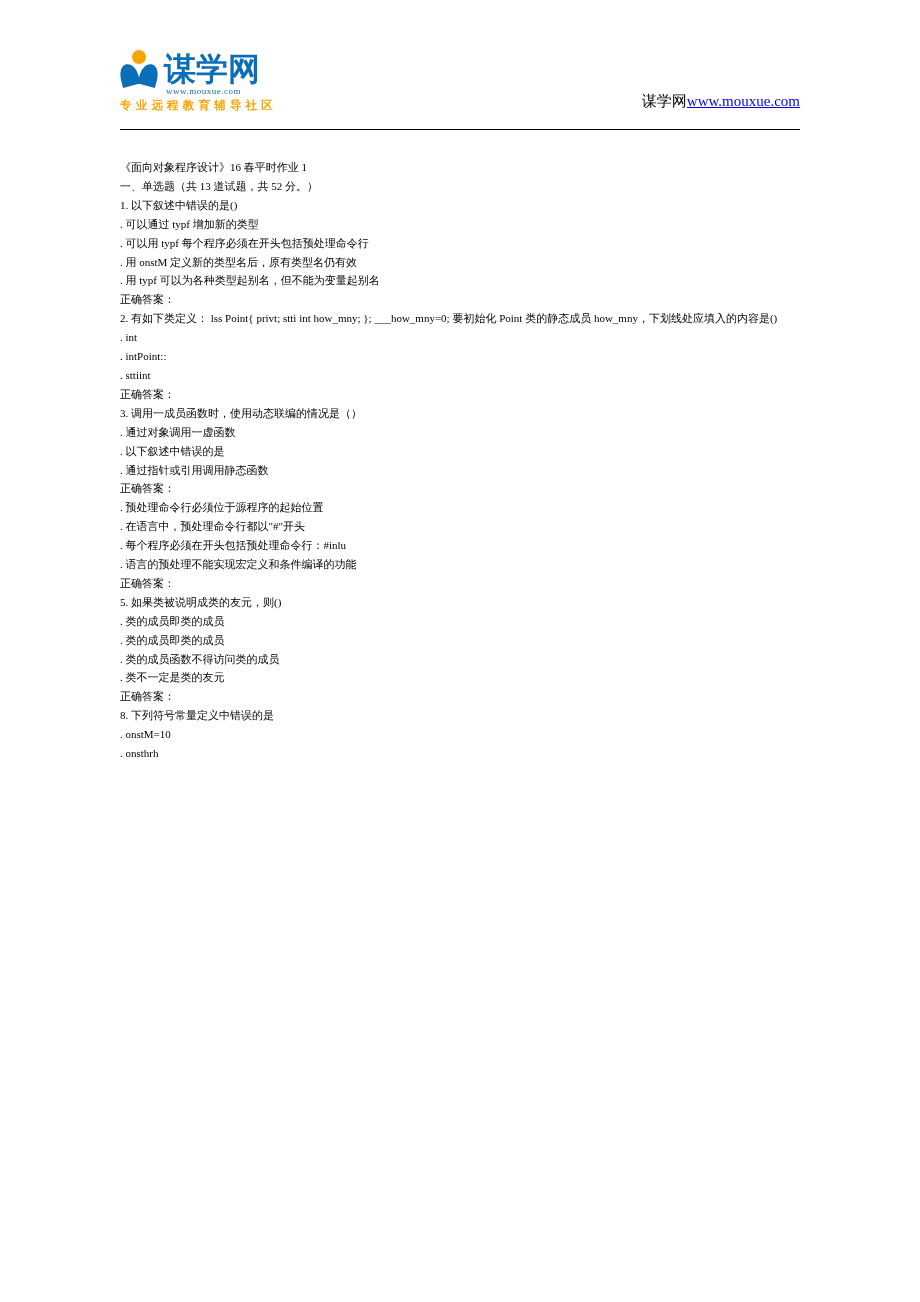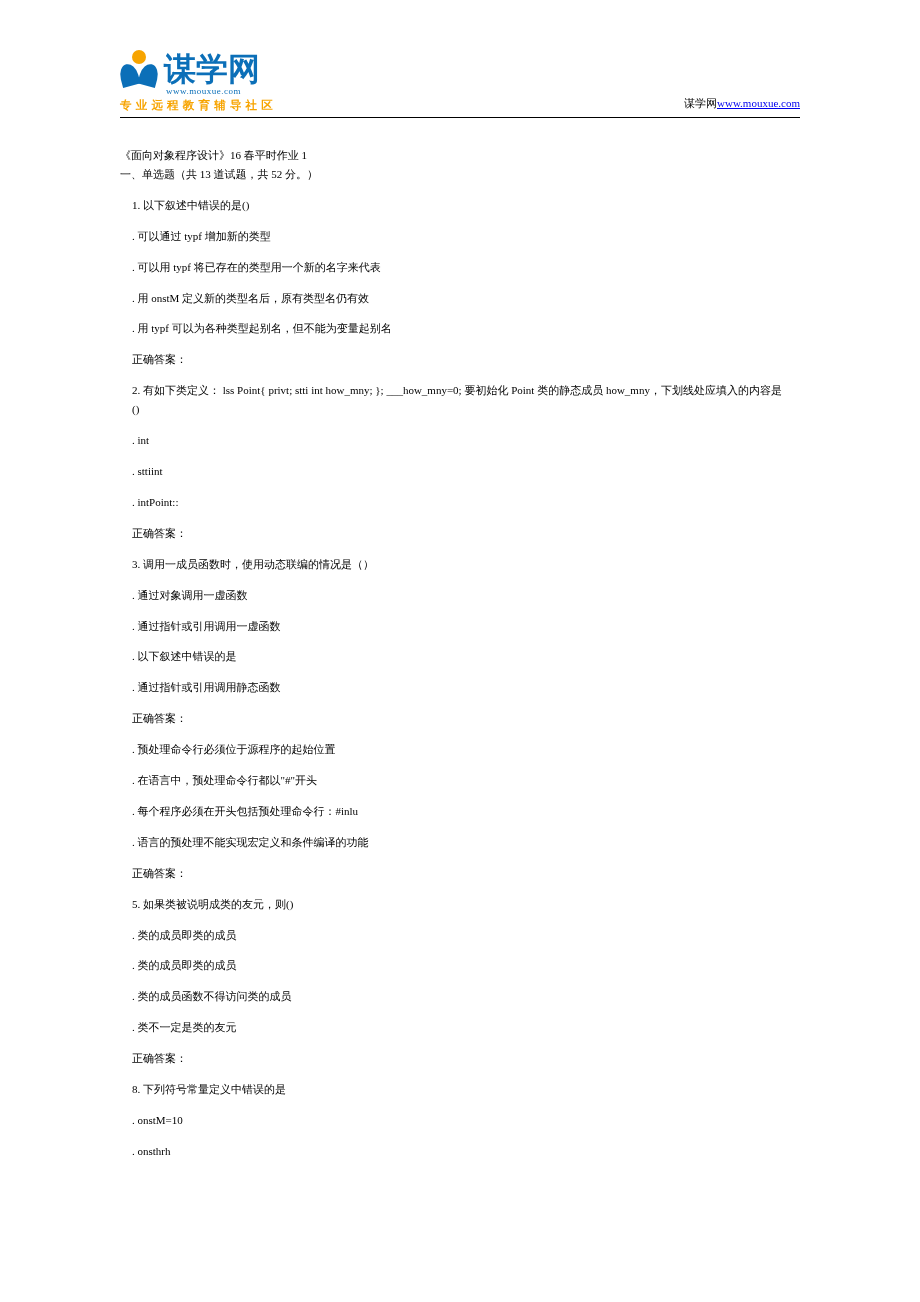--- a/index.html
+++ b/index.html
@@ -12,21 +12,21 @@
     color: #000;
     width: 920px;
   }
   .page {
     padding: 50px 120px 60px 120px;
   }
   .header-row {
     display: flex;
     align-items: flex-end;
     justify-content: space-between;
-    margin-bottom: 4px;
+    margin-bottom: 16px;
   }
   .logo {
     display: flex;
     flex-direction: column;
     align-items: flex-start;
   }
   .logo-top {
     display: flex;
     align-items: center;
     gap: 6px;
@@ -69,21 +69,21 @@
   }
   .logo-tagline {
     font-family: "SimHei", sans-serif;
     font-size: 11.5px;
     color: #f7a400;
     font-weight: bold;
     letter-spacing: 4.2px;
     margin-top: 2px;
   }
   .header-right {
-    font-size: 11px;
+    font-size: 15px;
     color: #000;
     padding-bottom: 2px;
   }
   .header-right a {
     color: #0000ee;
     text-decoration: underline;
   }
   .hr {
     border: none;
     border-top: 1.5px solid #000;
@@ -95,21 +95,21 @@
   }
   .content p {
     margin: 0;
   }
   .title {
     margin-bottom: 96px;
   }
   .section {
     margin-bottom: 24px;
   }
-  .q-block p { margin: 12px; }
+  .q-block p { margin: 0; }
 </style>
 </head>
 <body>
 
 <div class="page">
 
   <div class="header-row">
     <div class="logo">
       <div class="logo-top">
         <div class="logo-icon">
@@ -133,38 +133,37 @@
 
   <div class="content">
 
     <p class="title">《面向对象程序设计》16 春平时作业 1</p>
 
     <p class="section">一、单选题（共 13 道试题，共 52 分。）</p>
 
     <div class="q-block">
       <p>1.  以下叙述中错误的是()</p>
       <p>. 可以通过 typf 增加新的类型</p>
-      <p>. 可以用 typf 将已存在的类型用一个新的名字来代表</p>
+      <p>. 可以用 typf 每个程序必须在开头包括预处理命令行</p>
       <p>. 用 onstM 定义新的类型名后，原有类型名仍有效</p>
       <p>. 用 typf 可以为各种类型起别名，但不能为变量起别名</p>
       <p>正确答案：</p>
     </div>
 
     <div class="q-block">
       <p>2.  有如下类定义： lss Point{ privt; stti int how_mny; }; ___how_mny=0; 要初始化 Point 类的静态成员 how_mny，下划线处应填入的内容是()</p>
       <p>. int</p>
+      <p>. intPoint::</p>
       <p>. sttiint</p>
-      <p>. intPoint::</p>
       <p>正确答案：</p>
     </div>
 
     <div class="q-block">
       <p>3.  调用一成员函数时，使用动态联编的情况是（）</p>
       <p>. 通过对象调用一虚函数</p>
-      <p>. 通过指针或引用调用一虚函数</p>
       <p>. 以下叙述中错误的是</p>
       <p>. 通过指针或引用调用静态函数</p>
       <p>正确答案：</p>
     </div>
 
     <div class="q-block">
       <p>. 预处理命令行必须位于源程序的起始位置</p>
       <p>. 在语言中，预处理命令行都以"#"开头</p>
       <p>. 每个程序必须在开头包括预处理命令行：#inlu</p>
       <p>. 语言的预处理不能实现宏定义和条件编译的功能</p>

